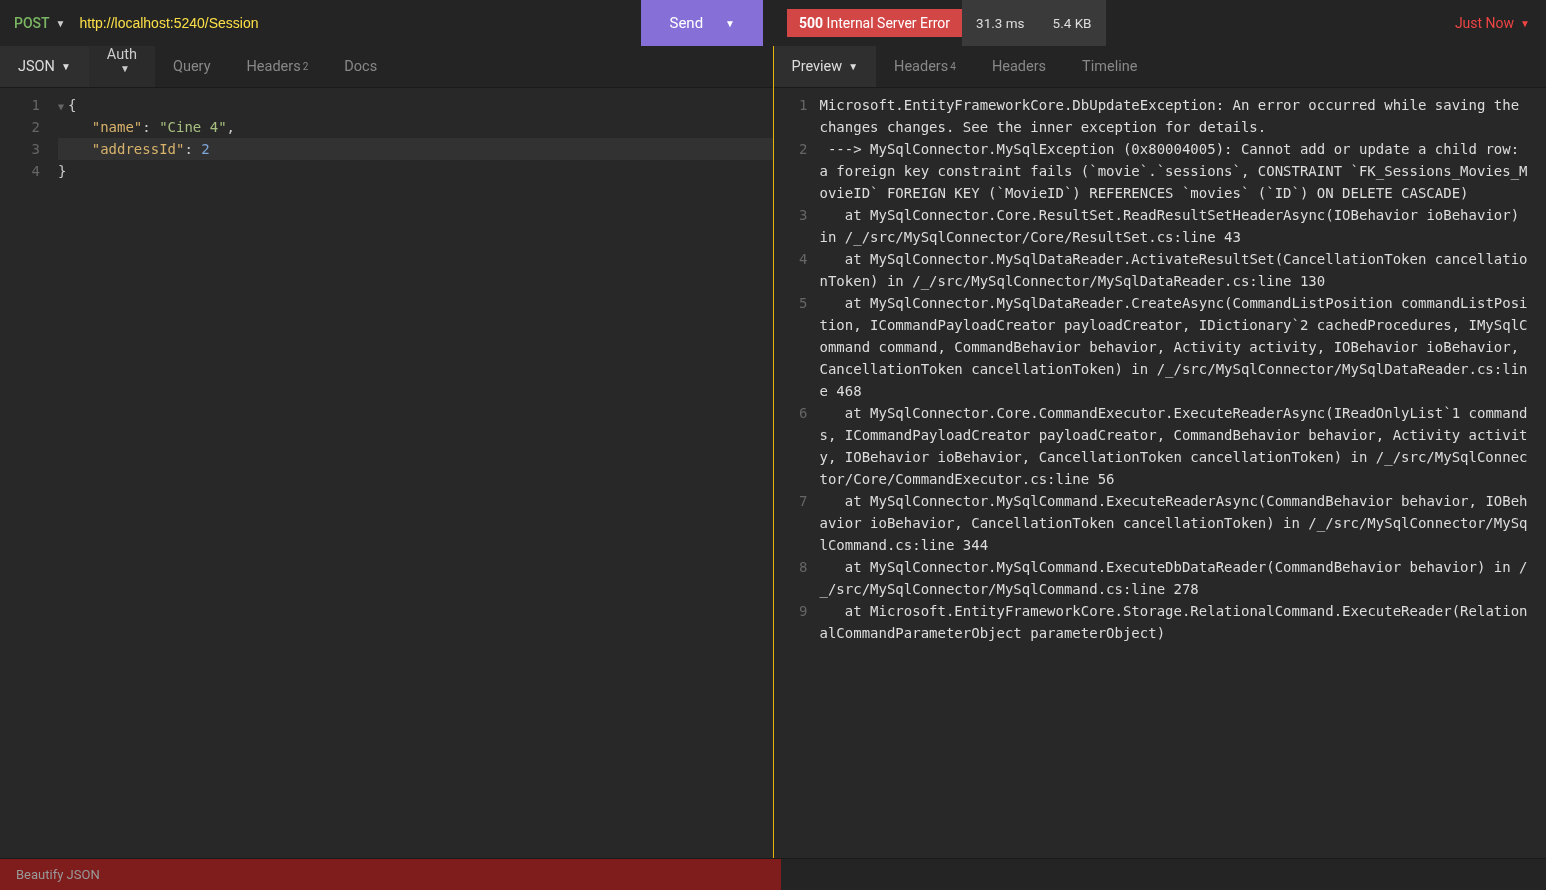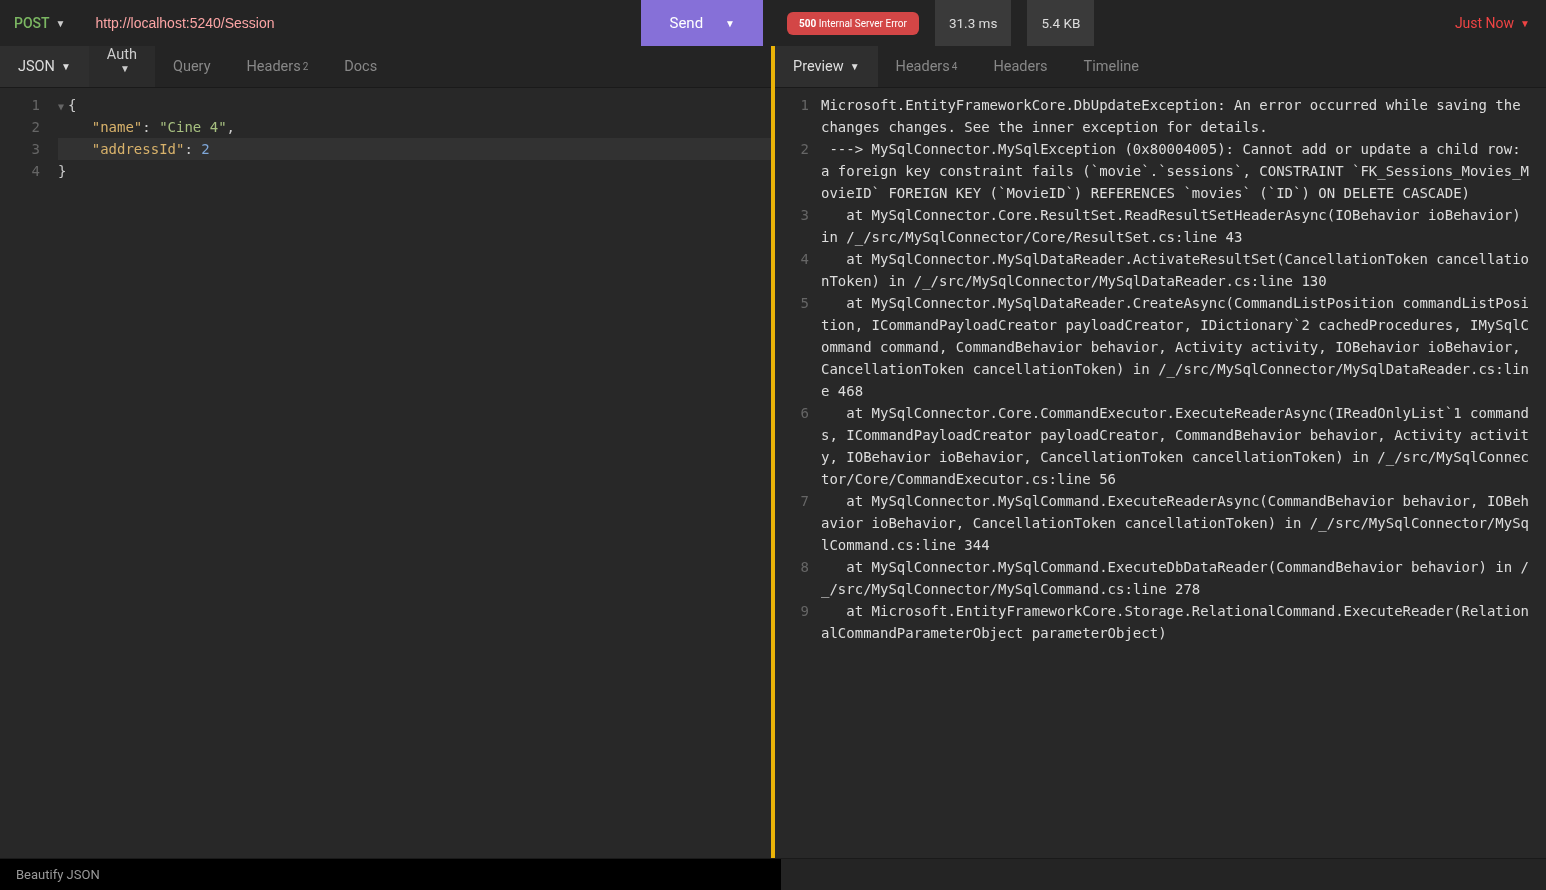--- a/index.html
+++ b/index.html
@@ -1,35 +1,35 @@
 <!DOCTYPE html>
 <html><head>
 <meta charset="utf-8">
 <style>
   * { box-sizing: border-box; margin: 0; padding: 0; }
   html, body { width: 1546px; height: 890px; overflow: hidden; font-family: -apple-system, BlinkMacSystemFont, "Segoe UI", Roboto, sans-serif; background: #1e1e1e; color: #ccc; font-size: 14px; }
   .app { display: flex; flex-direction: column; height: 100%; }
 
   
-  .topbar { display: flex; align-items: center; height: 46px; background: #242424; padding-left: 14px; gap: 16px; }
+  .topbar { display: flex; align-items: center; height: 46px; background: #242424; padding-left: 14px; }
   .method { display: flex; align-items: center; color: #7bb662; font-weight: 500; margin-right: 14px; }
   .method .chev { margin-left: 6px; font-size: 10px; color: #ccc; }
-  .url { flex: 1; color: #fca5a5; background: transparent; border: none; outline: none; font-size: 14px; }
+  .url { flex: 1; color: #fde047; background: transparent; border: none; outline: none; font-size: 14px; }
   .sendbtn { display: flex; align-items: center; justify-content: flex-end; background: #8670d8; color: #fff; height: 46px; padding: 0 28px; font-size: 15px; margin-right: 10px; }
   .sendbtn .chev { margin-left: 22px; font-size: 10px; }
-  .status-badge { background: #d34646; color: #fff; padding: 6px 12px; font-size: 10px; border-radius: 6px; }
+  .status-badge { background: #d34646; color: #fff; padding: 6px 12px; font-size: 14px; }
   .status-badge b { font-weight: 700; }
   .stat-pill { background: #3a3a3a; color: #ddd; padding: 16px 14px; font-size: 13.5px; }
   .time-area { margin-left: auto; margin-right: 16px; color: #ef4444; display: flex; align-items: center; }
   .time-area .chev { margin-left: 6px; font-size: 10px; }
 
   
   .split { display: flex; flex: 1; min-height: 0; }
   .pane { flex: 1; display: flex; flex-direction: column; min-width: 0; background: #282828; }
-  .pane.left { border-right: 4px solid #eab308; }
+  .pane.left { border-right: 1px solid #eab308; }
 
   
   .tabs { display: flex; align-items: center; height: 42px; background: #242424; border-bottom: 1px solid #1a1a1a; }
   .tab { display: flex; align-items: center; padding: 0 18px; height: 100%; color: #888; font-size: 14.5px; position: relative; }
   .tab.active { color: #ddd; background: #2f2f2f; }
   .tab .chev { margin-left: 6px; font-size: 10px; }
   .tab sup { font-size: 10px; margin-left: 2px; color: #888; }
 
   
   .editor { flex: 1; display: flex; font-family: "Consolas","Menlo",monospace; font-size: 14px; line-height: 22px; overflow: hidden; }
@@ -43,21 +43,21 @@
   .code .p { color: #ccc; }
   .code .fold { color: #666; font-size: 10px; margin-right: 4px; }
   .code .hl-line { background: #323232; display: block; width: 100%; }
 
   
   .respbody { flex: 1; overflow: hidden; font-family: "Consolas","Menlo",monospace; font-size: 14px; line-height: 22px; padding: 6px 12px 0 0; }
   .rline { display: flex; }
   .rgut { width: 46px; text-align: right; padding-right: 12px; color: #666; flex-shrink: 0; user-select: none; }
   .rtxt { flex: 1; color: #ddd; white-space: pre-wrap; word-break: break-all; }
   .pane-footer { display:flex; }
-  .pane-footer .left-f { flex:1; background:#000000; height:32px; display:flex; align-items:center; padding-left:16px; color:#999; font-size:13px; border-top:1px solid #1a1a1a;}
+  .pane-footer .left-f { flex:1; background:#7f1d1d; height:32px; display:flex; align-items:center; padding-left:16px; color:#999; font-size:13px; border-top:1px solid #1a1a1a;}
   .pane-footer .right-f { flex:1; background:#242424; height:32px; border-top:1px solid #1a1a1a;}
 
   .right-top { display:flex; align-items:center; }
 </style>
 </head>
 <body>
 
 <div class="app">
 
   <div style="display:flex; height:46px;">

